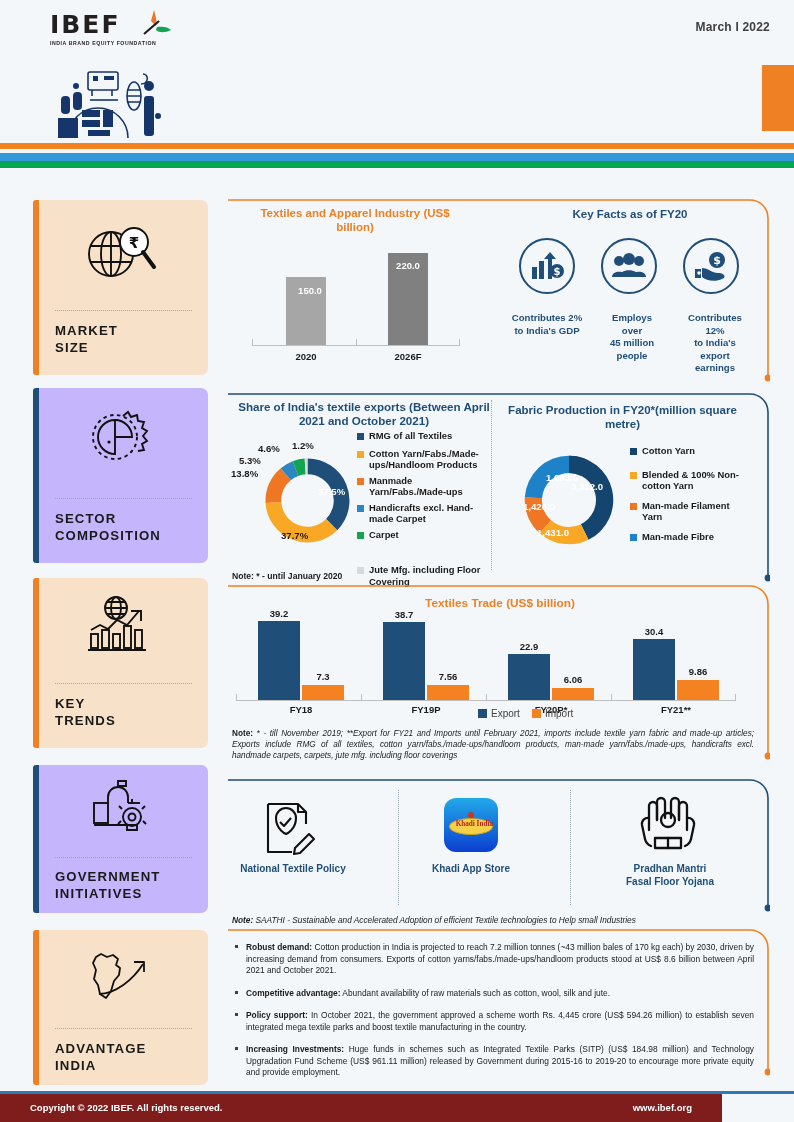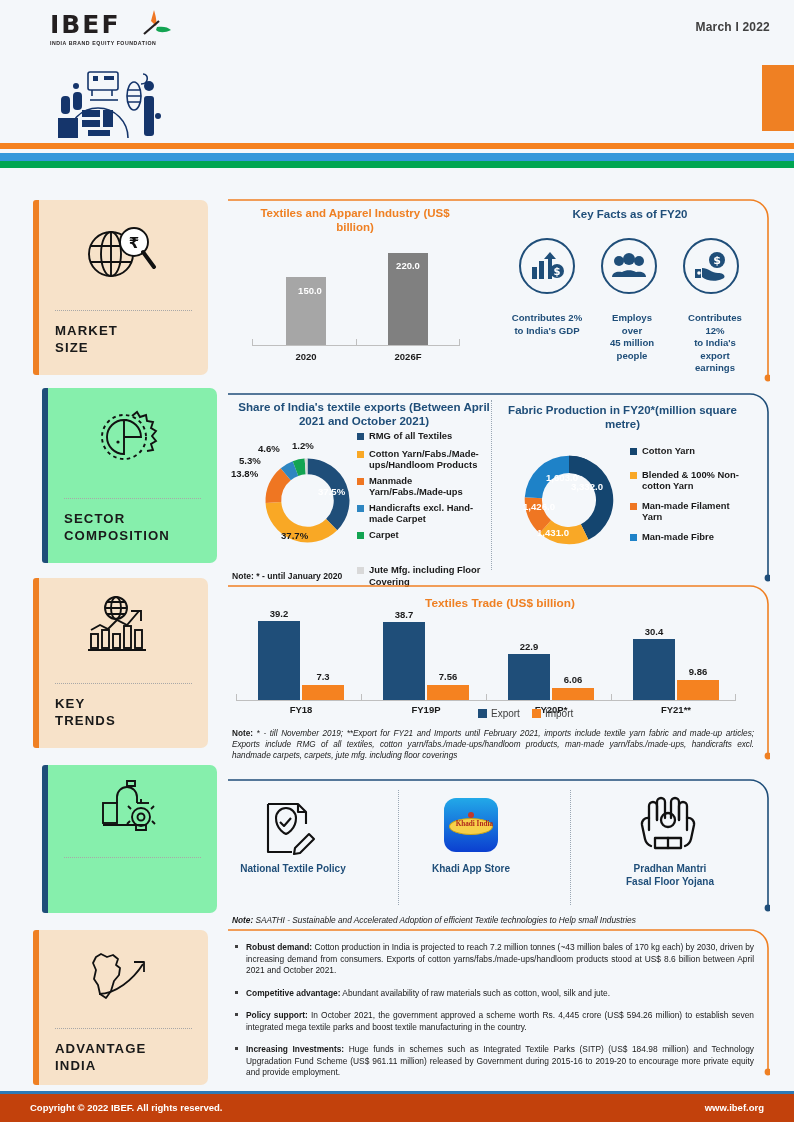--- a/index.html
+++ b/index.html
@@ -33,21 +33,21 @@
   .s-green { height:7px; background:#00a651; }
 
   
   .side-card { position:absolute; left:33px; width:175px; border-radius:7px; }
   .side-card .bar { position:absolute; left:0; top:0; width:6px; height:100%; border-radius:3px 0 0 3px; }
   .side-card .ic { position:absolute; left:0; right:0; display:flex; justify-content:center; }
   .side-card .divider { position:absolute; left:22px; right:16px; border-top:1px dotted #a8a8a8; }
   .side-card .lbl { position:absolute; left:22px; font-size:13.2px; font-weight:bold; letter-spacing:1.1px; color:#1a1a1a; line-height:17px; }
   .card-orange { background:#f7e2c9; }
   .card-orange .bar { background:#ef8023; }
-  .card-blue { background:#86efac;margin-left:9px; }
+  .card-blue { background:#c4b5fd; }
   .card-blue .bar { background:#1f4e79; }
 
   
   .panel { position:absolute; }
 
   .sec-title { color:#ef8023; font-weight:bold; font-size:11.5px; text-align:center; line-height:14px; }
   .sec-title-blue { color:#1f4e79; font-weight:bold; font-size:11.5px; text-align:center; line-height:14px; }
 
   
   .axis-line { position:absolute; background:#bfbfbf; height:1px; }
@@ -78,21 +78,21 @@
   
   .gi-label { position:absolute; font-size:10px; font-weight:bold; color:#1f4e79; text-align:center; line-height:13px; }
   .gi-sep { position:absolute; border-left:1px dotted #9aa7b4; }
 
   
   .bullet { position:absolute; font-size:8.4px; line-height:11.5px; color:#1a1a1a; text-align:justify; }
   .bullet .bsq { position:absolute; left:-11px; top:3px; width:3px; height:3px; background:#404040; }
   .bullet b { font-weight:bold; }
 
   
-  .footer { position:absolute; left:0; bottom:0; width:794px; height:28px; background:#c2410c; }
+  .footer { position:absolute; left:0; bottom:0; width:722px; height:28px; background:#7f1d1d; }
   .footer .cl { position:absolute; left:30px; top:8px; font-size:9.5px; color:#ffffff; font-weight:bold; }
   .footer .rl { position:absolute; right:30px; top:8px; font-size:9.5px; color:#ffffff; font-weight:bold; }
   .footer-top { position:absolute; left:0; bottom:28px; width:794px; height:3px; background:#2e79b5; }
 </style>
 </head>
 <body>
 
 <div class="header">
 
   <div class="logo-wrap">
@@ -216,20 +216,22 @@
         <path d="M42 24 h12"></path>
         <path d="M8 46 h34"></path>
         <circle cx="46" cy="38" r="9"></circle>
         <path d="M41 46 h10 v5 h-10 z"></path>
         <path d="M46 24 v-4 M36 30 l-3 -3 M56 30 l3 -3 M35 42 l-3 3 M57 42 l3 3"></path>
         <circle cx="46" cy="38" r="3.5"></circle>
       </g>
     </svg>
   </div>
   <div class="divider" style="top:92px;"></div>
+  <div class="lbl" style="top:103px; white-space:pre-line;">GOVERNMENT
+INITIATIVES</div>
 </div>
 
 <div class="side-card card-orange" style="top:930px;height:155px;">
   <div class="bar"></div>
   <div class="ic" style="top:18px;">
     <svg width="72" height="56" viewBox="0 0 72 56">
       <g fill="none" stroke="#111" stroke-width="1.8" stroke-linejoin="round">
         <path d="M16 6 l6 3 6 -2 5 4 -2 6 4 3 -1 7 -5 6 -3 10 -5 7 -6 -4 -2 -9 -4 -6 2 -9 -3 -7 3 -6 z"></path>
         <path d="M14 46 C30 46 48 32 58 16"></path>
         <path d="M49 14 h10 v10"></path>

